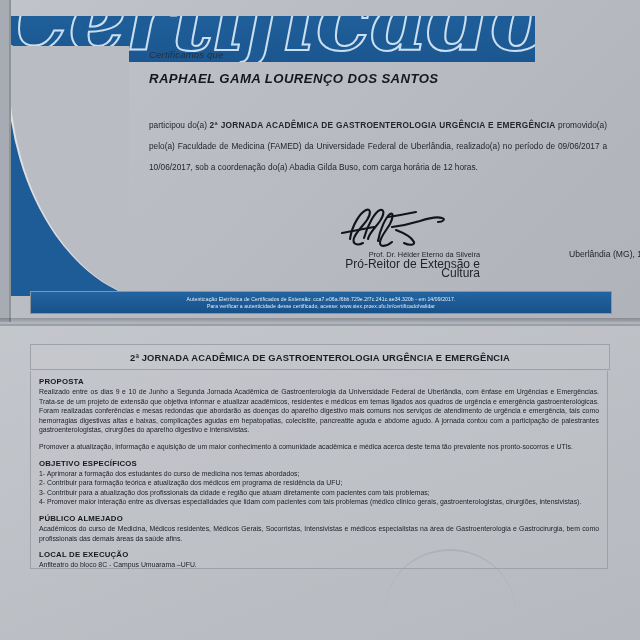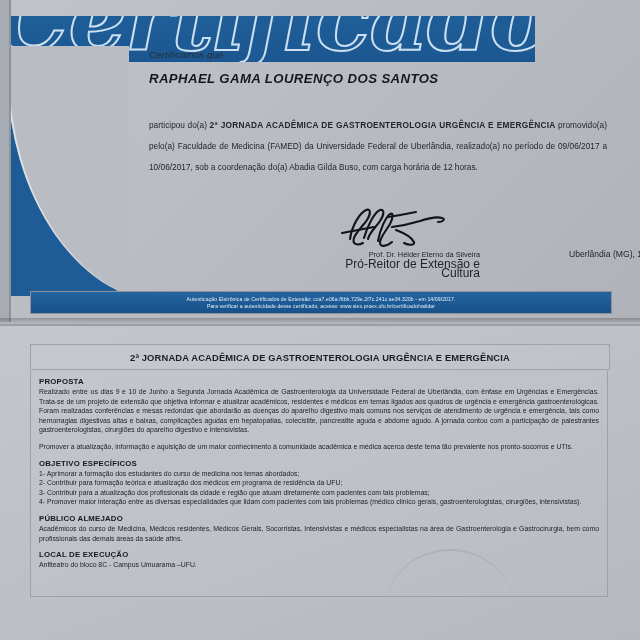--- a/index.html
+++ b/index.html
@@ -119,21 +119,21 @@
   }
   .desc-title-box{
     position:absolute;left:30px;top:20px;width:578px;height:24px;
     border:1px solid #9da1a8;
     display:flex;align-items:center;justify-content:center;
     background:rgba(255,255,255,.05);
   }
   .desc-title{font-size:9.4px;font-weight:700;color:#1b1e23;letter-spacing:.15px;white-space:nowrap;}
 
   .desc-box{
-    position:absolute;left:30px;top:47px;width:578px;height:226px;
+    position:absolute;left:30px;top:47px;width:578px;height:198px;
     border:1px solid #9da1a8;border-top:none;
     background:rgba(255,255,255,.03);
     padding:6px 8px 0 8px;box-sizing:border-box;
   }
   .sec-head{
     font-size:7.8px;font-weight:700;color:#17191e;letter-spacing:.2px;margin:0 0 1px 0;
   }
   .sec-body{
     font-size:6.9px;line-height:9.6px;color:#20232a;text-align:justify;margin:0 0 7px 0;
   }

